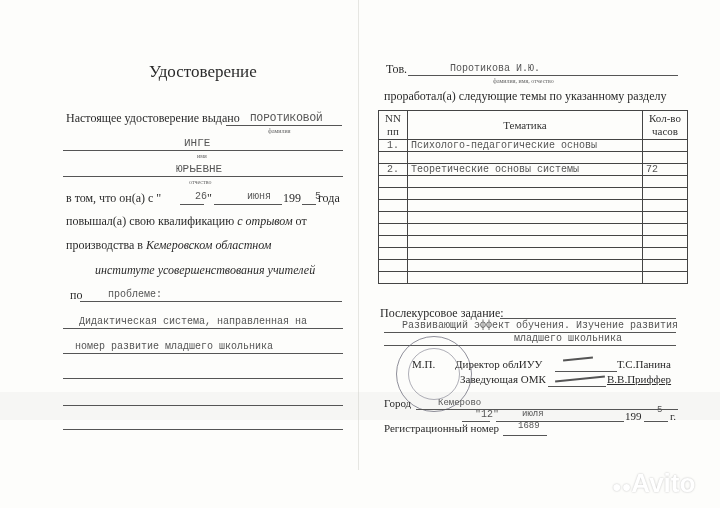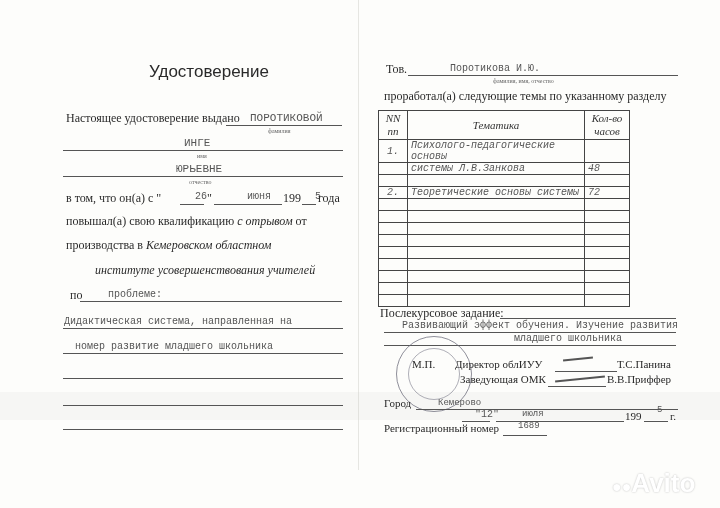--- a/index.html
+++ b/index.html
@@ -5,24 +5,24 @@
   html,body{margin:0;padding:0;}
   body{width:720px;height:508px;background:#fdfdfb;position:relative;overflow:hidden;
        font-family:"Liberation Serif","DejaVu Serif",serif;color:#2a2a2a;}
   .page{position:absolute;top:0;height:508px;}
   .left{left:0;width:360px;}
   .fold{position:absolute;left:358px;top:0;width:1px;height:470px;background:#e6e6e2;}
   .abs{position:absolute;}
   .line{position:absolute;height:1px;background:#555;}
   .mono{font-family:"Liberation Mono","DejaVu Sans Mono",monospace;color:#555;margin-left:10px;}
   .tiny{font-size:6px;color:#666;font-family:"Liberation Serif",serif;}
-  .title{font-family:Liberation Sans, sans-serif;font-size:17px;color:#2a2a2a;}
+  .title{font-family:Liberation Serif, serif;font-size:17px;color:#2a2a2a;}
   .txt{font-size:12px;}
   .ital{font-style:italic;}
-  table.topics{position:absolute;left:378px;top:110px;width:252px;border-collapse:collapse;font-style:italic;}
+  table.topics{position:absolute;left:378px;top:110px;width:310px;border-collapse:collapse;}
   table.topics td, table.topics th{border:1px solid #444;font-size:10px;padding:0 3px;height:11px;}
   table.topics th{font-weight:normal;font-family:"Liberation Serif",serif;font-size:11px;color:#333;height:28px;line-height:13px;}
   table.topics td{font-family:"Liberation Mono",monospace;color:#555;font-size:10px;line-height:11px;}
   .stamp{position:absolute;left:396px;top:336px;width:74px;height:74px;border-radius:50%;
          border:1.5px solid #6a6a78;opacity:.75;}
   .stamp-inner{position:absolute;left:408px;top:348px;width:50px;height:50px;border-radius:50%;
          border:1px solid #7a7a88;opacity:.6;}
   .sig{position:absolute;height:2px;background:#555;transform:rotate(-6deg);}
   .watermark{position:absolute;left:612px;top:468px;font-family:"Liberation Sans",sans-serif;
              font-size:26px;color:#ffffff;text-shadow:0 0 2px #bbb;font-weight:bold;}
@@ -71,21 +71,21 @@
   <span>производства в</span>
   <span class="ital">Кемеровском областном</span>
 </div>
 <div class="abs txt ital" style="left:95px;top:263px;">институте усовершенствования учителей</div>
 
 <div class="abs txt" style="left:70px;top:288px;">по</div>
 <div class="line" style="left:80px;top:301px;width:262px;"></div>
 <div class="abs mono" style="left:98px;top:289px;font-size:10px;">проблеме:</div>
 
 <div class="line" style="left:63px;top:328px;width:280px;"></div>
-<div class="abs mono" style="left:54px;top:316px;font-size:10px;">Дидактическая система, направленная на</div>
+<div class="abs mono" style="left:69px;top:316px;font-size:10px;">Дидактическая система, направленная на</div>
 <div class="line" style="left:63px;top:353px;width:280px;"></div>
 <div class="abs mono" style="left:65px;top:341px;font-size:10px;">номер развитие младшего школьника</div>
 <div class="line" style="left:63px;top:378px;width:280px;"></div>
 <div class="line" style="left:63px;top:405px;width:280px;"></div>
 <div class="line" style="left:63px;top:429px;width:280px;"></div>
 
 <div class="abs txt" style="left:386px;top:62px;">Тов.</div>
 <div class="line" style="left:408px;top:75px;width:270px;"></div>
 <div class="abs mono" style="left:440px;top:63px;font-size:10px;">Поротикова И.Ю.</div>
 <div class="abs tiny" style="left:493px;top:78px;">фамилия, имя, отчество</div>
@@ -100,25 +100,20 @@
     </tr>
   </thead>
   <tbody>
     <tr>
         <td style="text-align:center">1.</td>
         <td>Психолого-педагогические основы</td>
         <td></td>
       </tr>
     <tr>
         <td style="text-align:center"></td>
-        <td>системы Л.В.Занкова</td>
-        <td>48</td>
-      </tr>
-    <tr>
-        <td style="text-align:center"></td>
         <td></td>
         <td></td>
       </tr>
     <tr>
         <td style="text-align:center">2.</td>
         <td>Теоретические основы системы</td>
         <td>72</td>
       </tr>
     <tr>
         <td></td>
@@ -180,21 +175,21 @@
 
 <div class="abs txt" style="left:412px;top:358px;font-size:11px;">М.П.</div>
 <div class="abs txt" style="left:455px;top:358px;font-size:11px;">Директор облИУУ</div>
 <div class="line" style="left:555px;top:371px;width:62px;"></div>
 <div class="sig" style="left:563px;top:358px;width:30px;"></div>
 <div class="abs txt" style="left:617px;top:358px;font-size:11px;">Т.С.Панина</div>
 
 <div class="abs txt" style="left:460px;top:373px;font-size:11px;">Заведующая ОМК</div>
 <div class="line" style="left:548px;top:386px;width:58px;"></div>
 <div class="sig" style="left:555px;top:378px;width:50px;"></div>
-<div class="abs txt" style="left:607px;top:373px;font-size:11px;">В.В.Приффер</div>
+<div class="abs txt" style="left:607px;top:373px;font-size:11px;text-decoration:underline;">В.В.Приффер</div>
 
 <div class="abs txt" style="left:384px;top:397px;font-size:11px;">Город</div>
 <div class="line" style="left:416px;top:409px;width:262px;"></div>
 <div class="abs mono" style="left:428px;top:398px;font-size:9px;">Кемерово</div>
 
 <div class="abs mono" style="left:465px;top:409px;font-size:10px;">"12"</div>
 <div class="line" style="left:462px;top:421px;width:28px;"></div>
 <div class="line" style="left:496px;top:421px;width:128px;"></div>
 <div class="abs mono" style="left:512px;top:409px;font-size:9px;">июля</div>
 <div class="abs txt" style="left:625px;top:410px;font-size:11px;">199</div>

